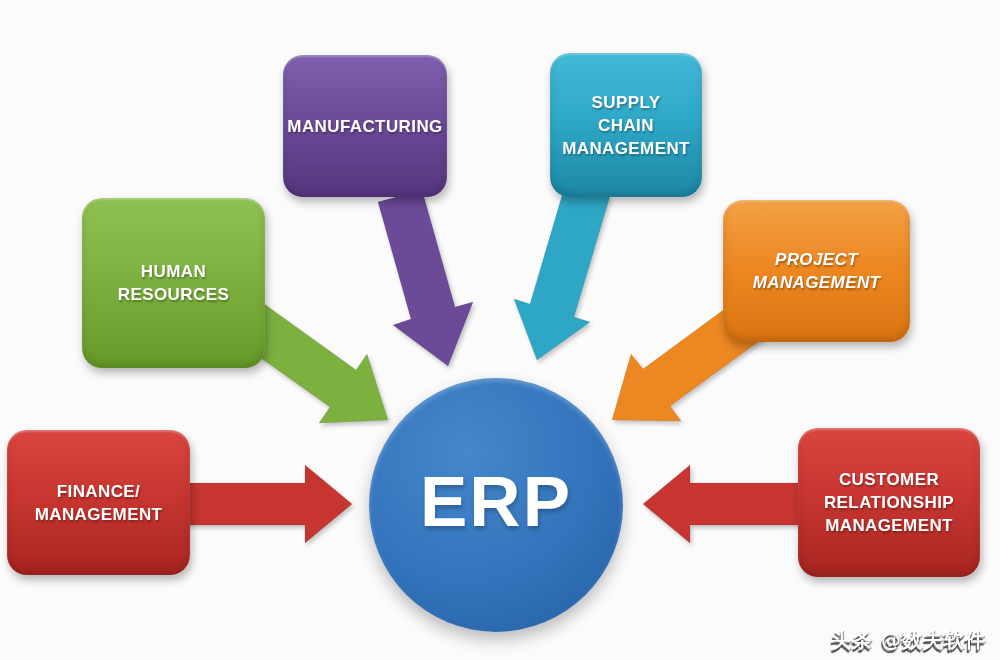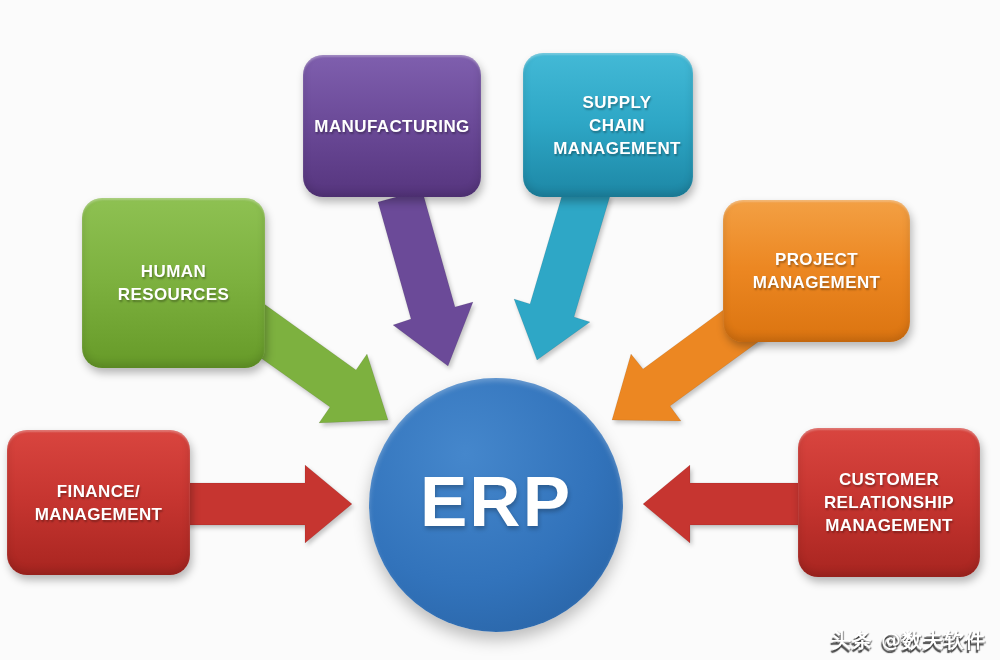--- a/index.html
+++ b/index.html
@@ -38,36 +38,35 @@
   .module-label {
     color: #ffffff;
     font-weight: bold;
     font-size: 17px;
     line-height: 23px;
     letter-spacing: 0.4px;
     padding: 0 16px;
     text-shadow: 1px 2px 2px rgba(0,0,0,0.3);
   }
   .box-manufacturing {
-    left: 283px; top: 55px; width: 178px; height: 142px;
+    left: 283px; top: 55px; width: 164px; height: 142px;
     background: linear-gradient(180deg, var(--purpleLight) 0%, var(--purple) 48%, var(--purpleDark) 100%);
-    margin-left: 20px;
   }
   .box-supply-chain {
-    left: 523px; top: 53px; width: 152px; height: 144px;
+    left: 550px; top: 53px; width: 152px; height: 144px;
     background: linear-gradient(180deg, var(--tealLight) 0%, var(--teal) 48%, var(--tealDark) 100%);
-    padding-left: 18px;
   }
   .box-human-resources {
     left: 82px; top: 198px; width: 183px; height: 170px;
     background: linear-gradient(180deg, var(--greenLight) 0%, var(--green) 48%, var(--greenDark) 100%);
   }
   .box-project-management {
     left: 723px; top: 200px; width: 187px; height: 142px;
     background: linear-gradient(180deg, var(--orangeLight) 0%, var(--orange) 48%, var(--orangeDark) 100%);
+    font-style: italic;
   }
   .box-finance {
     left: 7px; top: 430px; width: 183px; height: 145px;
     background: linear-gradient(180deg, var(--redLight) 0%, var(--red) 48%, var(--redDark) 100%);
   }
   .box-crm {
     left: 798px; top: 428px; width: 182px; height: 149px;
     background: linear-gradient(180deg, var(--redLight) 0%, var(--red) 48%, var(--redDark) 100%);
   }
   .erp-circle {

